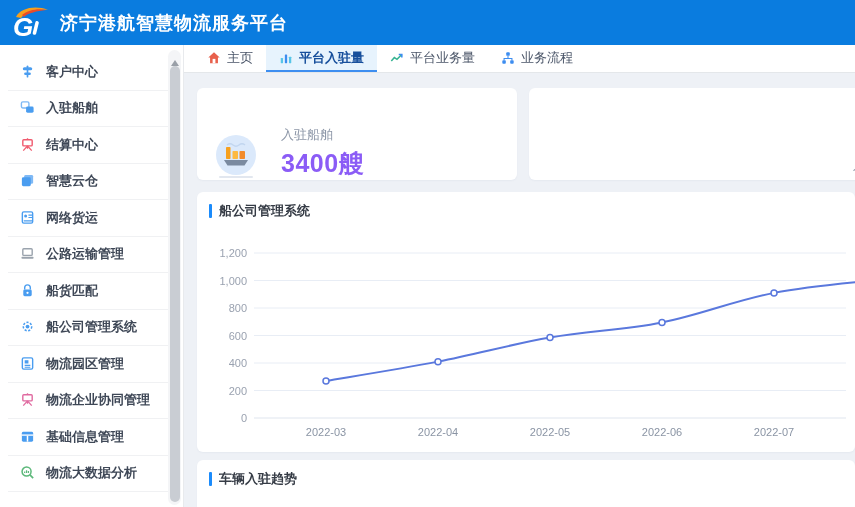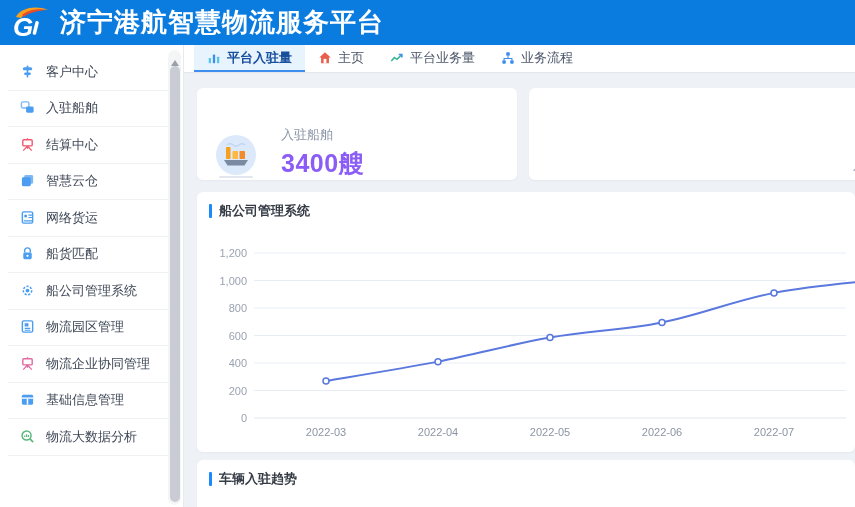--- a/index.html
+++ b/index.html
@@ -4,25 +4,25 @@
 <style>
   * { margin:0; padding:0; box-sizing:border-box; }
   html,body { width:855px; height:507px; overflow:hidden; background:#fff;
     font-family:"Liberation Sans","DejaVu Sans",sans-serif; }
   .app { position:relative; width:855px; height:507px; background:#fff; }
 
   
   .header { position:absolute; left:0; top:0; width:855px; height:45px;
     background:#0a7cdf; display:flex; align-items:center; padding-left:10px; }
   .logo { width:42px; height:36px; margin-right:8px; }
-  .header-title { color:#fff; font-size:26px; font-weight:bold; letter-spacing:1px; }
+  .header-title { color:#fff; font-size:18px; font-weight:bold; letter-spacing:1px; }
 
   
   .sidebar { position:absolute; left:0; top:45px; width:184px; bottom:0;
-    background:#fff; border-right:1px solid #e8eaed; }
+    background:#fff; border-right:1px solid #e8eaed;font-weight:bold; }
   .menu { list-style:none; padding:9px 0 0 0; }
   .menu-item { height:36.5px; display:flex; align-items:center; gap:10px;
     padding-left:12px; margin:0 10px 0 8px; border-bottom:1px solid #f0f1f3;
     font-size:13px; color:#3f4857; cursor:pointer; white-space:nowrap; }
   .menu-item .mi-icon { width:16px; height:16px; flex:0 0 16px; display:inline-flex; }
   
   .sb-scroll { position:absolute; top:5px; right:2px; bottom:2px; width:13px;
     background:#f4f5f7; border-radius:7px; }
   .sb-up { position:absolute; top:2px; left:0; width:13px; height:12px; text-align:center; }
   .sb-up:after { content:""; display:inline-block; margin-top:3px;
@@ -125,20 +125,29 @@
           <span class="mi-icon">
             <svg viewBox="0 0 16 16" width="15" height="15">
               <rect x="2.5" y="2" width="11" height="12" rx="1.5" fill="none" stroke="#4a9df0" stroke-width="1.5"></rect>
               <circle cx="6" cy="6.5" r="1.6" fill="#4a9df0"></circle>
               <path d="M9 5.5 h4 M9 8 h4 M4 11.5 h9" stroke="#4a9df0" stroke-width="1.3"></path>
             </svg>
           </span>
           <span>网络货运</span>
         </li>
 
+        <li class="menu-item">
+          <span class="mi-icon">
+            <svg viewBox="0 0 16 16" width="15" height="15">
+              <rect x="3" y="3" width="10" height="7" rx="1" fill="none" stroke="#9aa3ad" stroke-width="1.5"></rect>
+              <rect x="1.5" y="11.5" width="13" height="2" rx="1" fill="#9aa3ad"></rect>
+            </svg>
+          </span>
+          <span>公路运输管理</span>
+        </li>
 
         <li class="menu-item">
           <span class="mi-icon">
             <svg viewBox="0 0 16 16" width="15" height="15">
               <path d="M5 7 V5 a3 3 0 0 1 6 0 v2" fill="none" stroke="#4a9df0" stroke-width="1.5"></path>
               <rect x="3.5" y="7" width="9" height="7" rx="1.5" fill="#4a9df0"></rect>
               <circle cx="8" cy="10.5" r="1.2" fill="#fff"></circle>
             </svg>
           </span>
           <span>船货匹配</span>
@@ -199,39 +208,39 @@
       </ul>
     <div class="sb-scroll">
       <div class="sb-up"></div>
       <div class="sb-thumb"></div>
     </div>
   </div>
 
   <div class="main">
     <div class="tabbar">
 
+        <div class="tab">
+          <span class="tab-icon">
+            <svg viewBox="0 0 16 16" width="14" height="14">
+              <path d="M8 1.5 14.5 7.5 h-2 V14 h-9 V7.5 h-2 Z" fill="#e8604c"></path>
+              <rect x="6.4" y="9" width="3.2" height="5" fill="#fff"></rect>
+            </svg>
+          </span>
+          <span>主页</span>
+        </div>
+
         <div class="tab active">
           <span class="tab-icon">
             <svg viewBox="0 0 16 16" width="14" height="14">
               <rect x="2" y="8" width="2.6" height="6" rx="0.5" fill="#57c5e8"></rect>
               <rect x="6.7" y="4" width="2.6" height="10" rx="0.5" fill="#3d8df0"></rect>
               <rect x="11.4" y="6.5" width="2.6" height="7.5" rx="0.5" fill="#57c5e8"></rect>
             </svg>
           </span>
           <span>平台入驻量</span>
-        </div>
-
-        <div class="tab">
-          <span class="tab-icon">
-            <svg viewBox="0 0 16 16" width="14" height="14">
-              <path d="M8 1.5 14.5 7.5 h-2 V14 h-9 V7.5 h-2 Z" fill="#e8604c"></path>
-              <rect x="6.4" y="9" width="3.2" height="5" fill="#fff"></rect>
-            </svg>
-          </span>
-          <span>主页</span>
         </div>
 
         <div class="tab">
           <span class="tab-icon">
             <svg viewBox="0 0 16 16" width="14" height="14">
               <polyline points="1.5,11.5 5,7.5 8,9.5 13.5,4" fill="none" stroke="#36b392" stroke-width="1.8"></polyline>
               <polyline points="10,4 13.5,4 13.5,7.5" fill="none" stroke="#3d8df0" stroke-width="1.8"></polyline>
             </svg>
           </span>
           <span>平台业务量</span>

